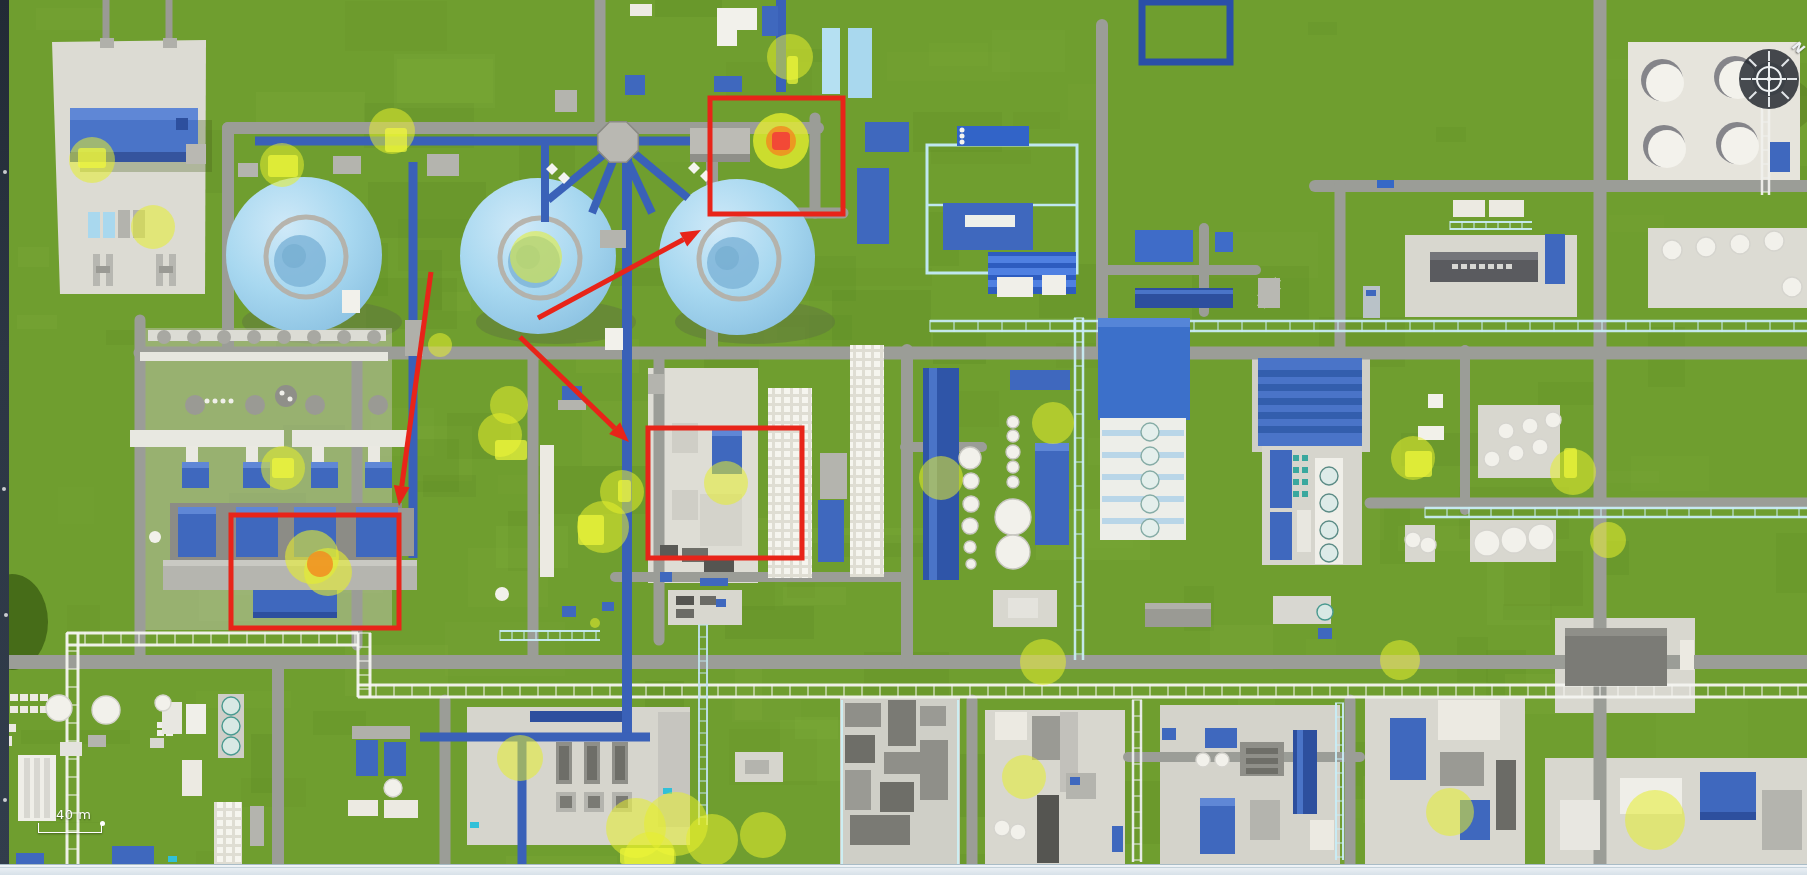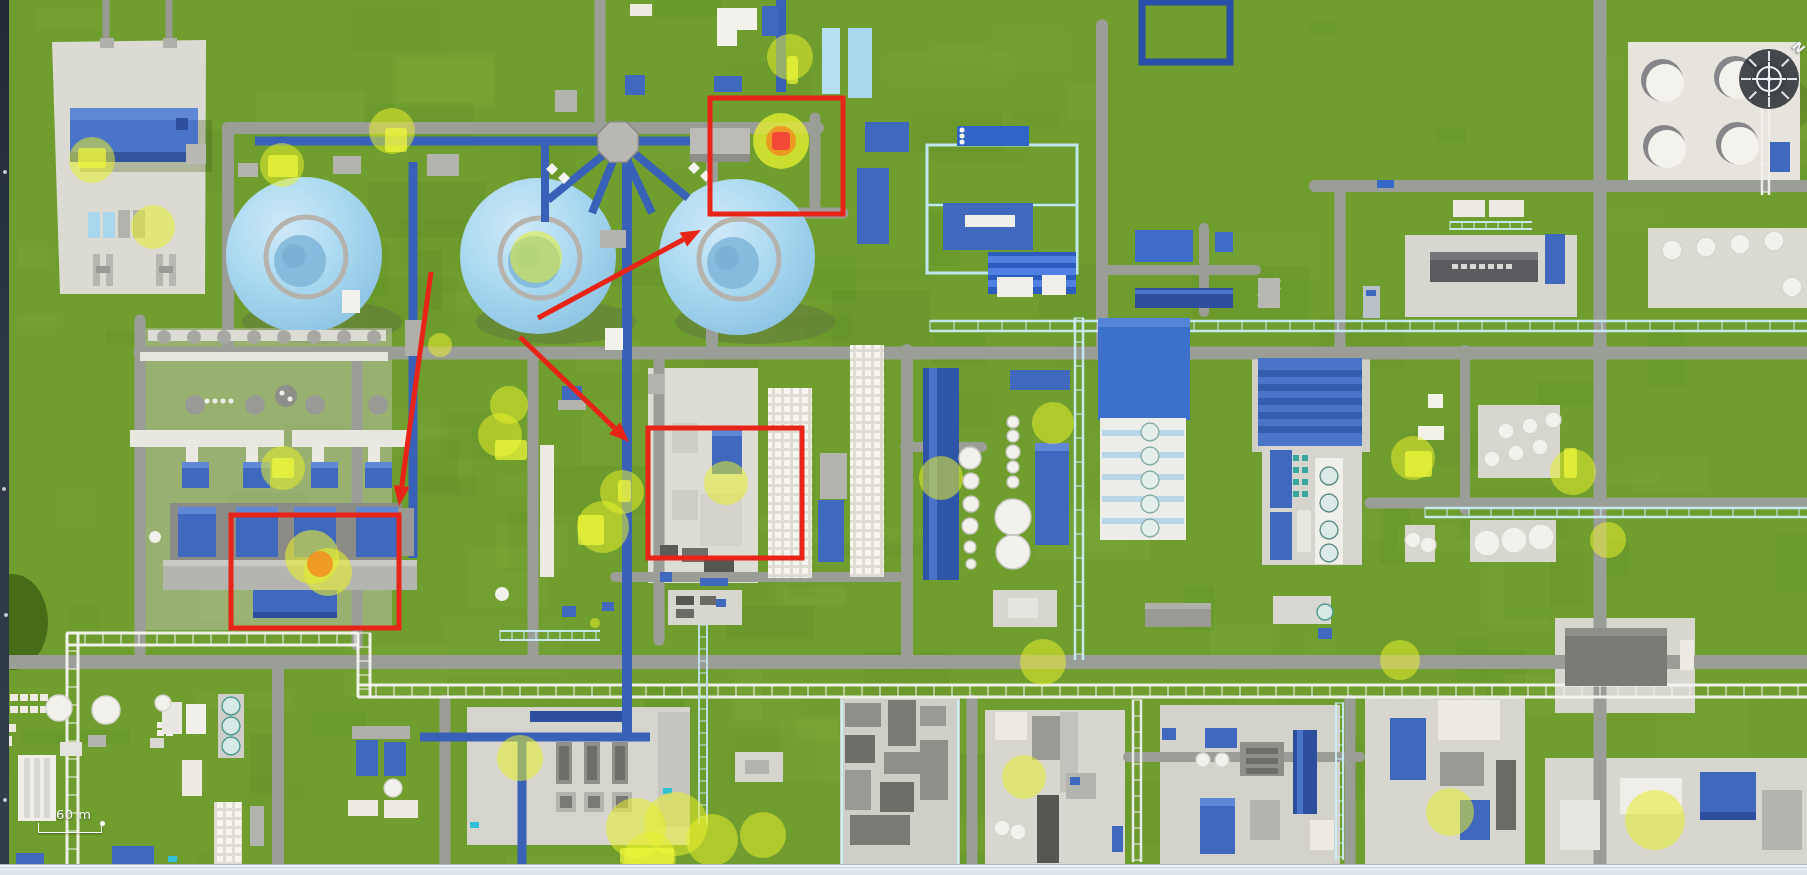--- a/index.html
+++ b/index.html
@@ -953,21 +953,21 @@
     </svg>
 
   <div id="desktop-strip">
       <div class="snow" style="left: 3px; top: 170px;"></div>
       <div class="snow" style="left: 2px; top: 487px;"></div>
       <div class="snow" style="left: 4px; top: 613px;"></div>
       <div class="snow" style="left: 3px; top: 798px;"></div>
     </div>
 
   <div id="scalebar">
-    <span class="lbl">60 m</span>
+    <span class="lbl">40 m</span>
     <div class="bracket">
       <div class="dot"></div>
     </div>
   </div>
 
   <div id="compass">
     <svg width="66" height="66" viewBox="-33 -33 66 66">
       <circle r="30" fill="rgba(32,37,44,0.82)"></circle>
       <g id="compass-spokes" stroke="#e2e6e9" stroke-width="2">
           <line x1="18.0" y1="0.0" x2="28.0" y2="0.0"></line>

